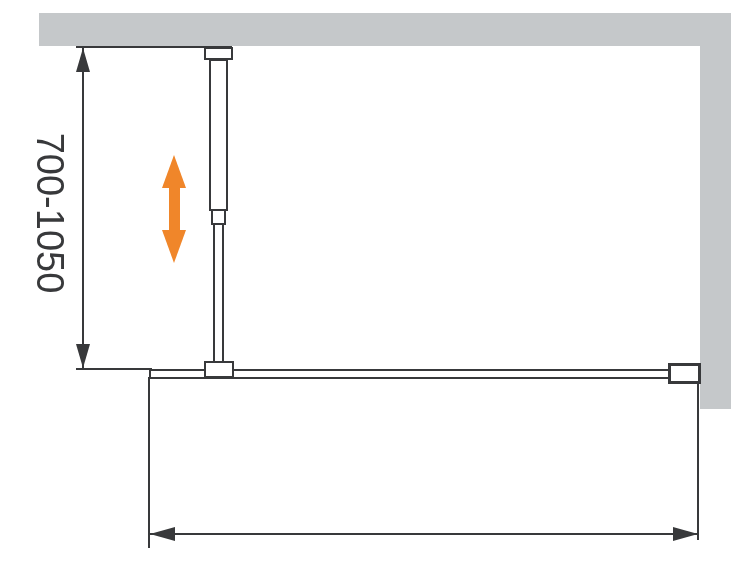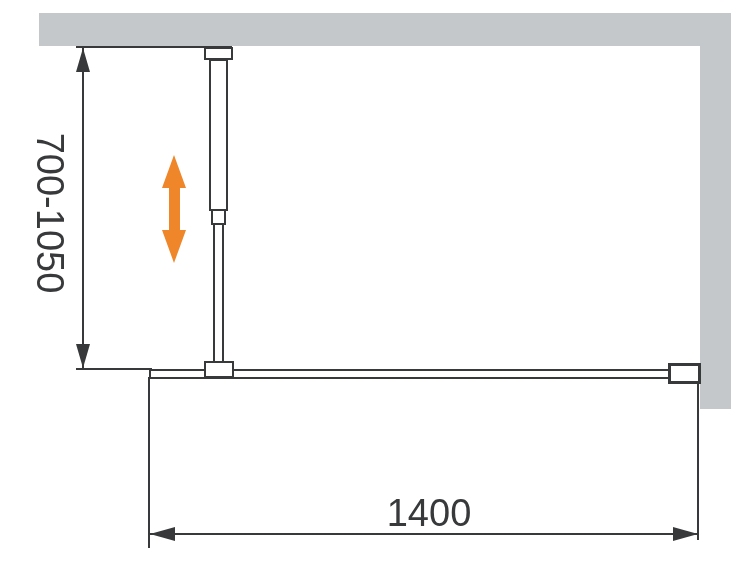--- a/index.html
+++ b/index.html
@@ -127,15 +127,14 @@
     <div class="tri oa-head-top"></div>
     <div class="oa-shaft"></div>
     <div class="tri oa-head-bottom"></div>
   </div>
 
   <div class="dline ext-l-v"></div>
   <div class="dline ext-r-v"></div>
   <div class="dline dim-h"></div>
   <div class="tri arr-left"></div>
   <div class="tri arr-right"></div>
-  <div class="dim-label label-width">1400</div>
 
 </div>
 
 </body></html>

